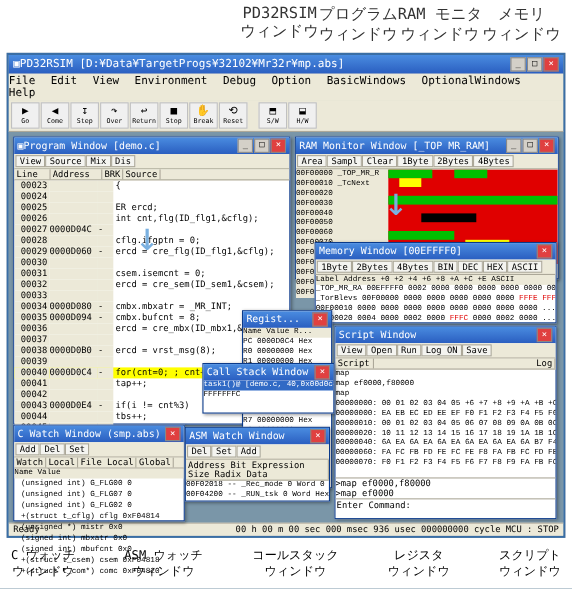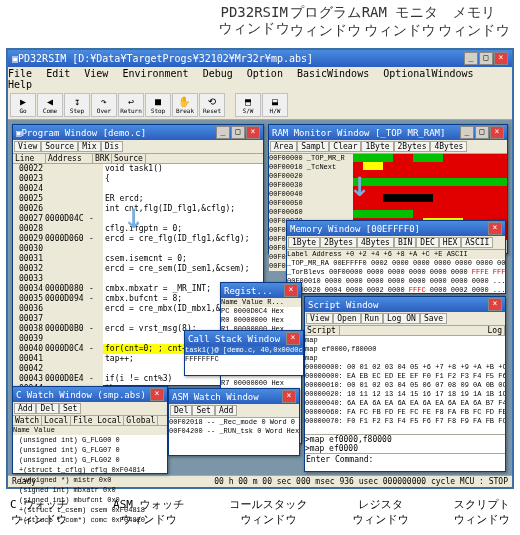--- a/index.html
+++ b/index.html
@@ -139,26 +139,20 @@
         <span class="sbtn">Dis</span>
       </div>
       <div class="hdr">
         <span style="width:28px">Line</span>
         <span style="width:42px">Address</span>
         <span style="width:14px">BRK</span>
         <span>Source</span>
       </div>
       <div class="body" id="prog-body">
           <div class="prog-line">
-            <span class="ln">00022</span>
-            <span class="ad"></span>
-            <span class="bk"></span>
-            <span class="src">void task1()</span>
-          </div>
-          <div class="prog-line">
             <span class="ln">00023</span>
             <span class="ad"></span>
             <span class="bk"></span>
             <span class="src">{</span>
           </div>
           <div class="prog-line">
             <span class="ln">00024</span>
             <span class="ad"></span>
             <span class="bk"></span>
             <span class="src"></span>
@@ -501,20 +495,23 @@
       <div class="titlebar">
         <span>ASM Watch Window</span>
         <span class="spacer"></span>
           <span class="winctrl close">×</span>
       </div>
       <div class="toolbar">
         <span class="sbtn">Del</span>
         <span class="sbtn">Set</span>
         <span class="sbtn">Add</span>
       </div>
+      <div class="hdr">
+          <span>Address Bit Expression Size Radix Data</span>
+        </div>
       <div class="body" id="aw-body">
           <div class="mem-row">00F02018 --  _Rec_mode  0    Word  0</div>
           <div class="mem-row">00F04200 --  _RUN_tsk   0    Word  Hex</div>
         </div>
     </div>
 
   </div>
 
   <div class="statusbar">
     <span>Ready</span>

